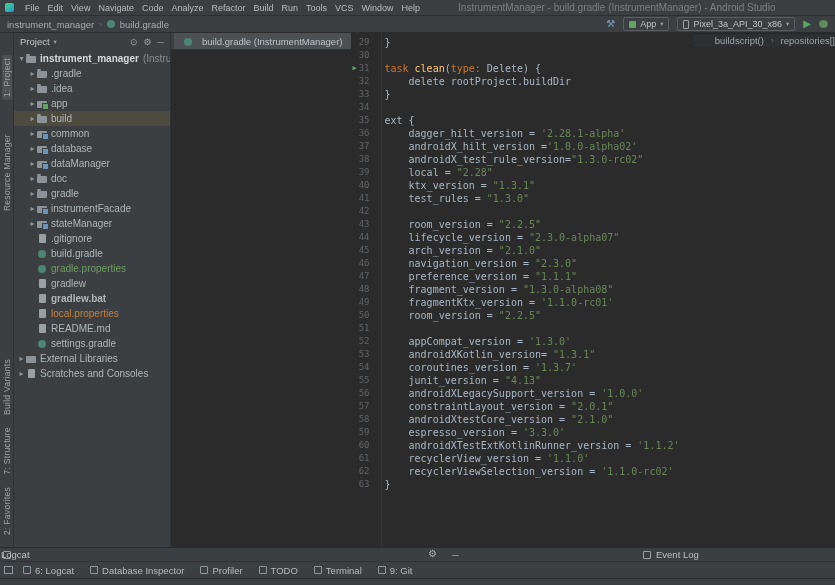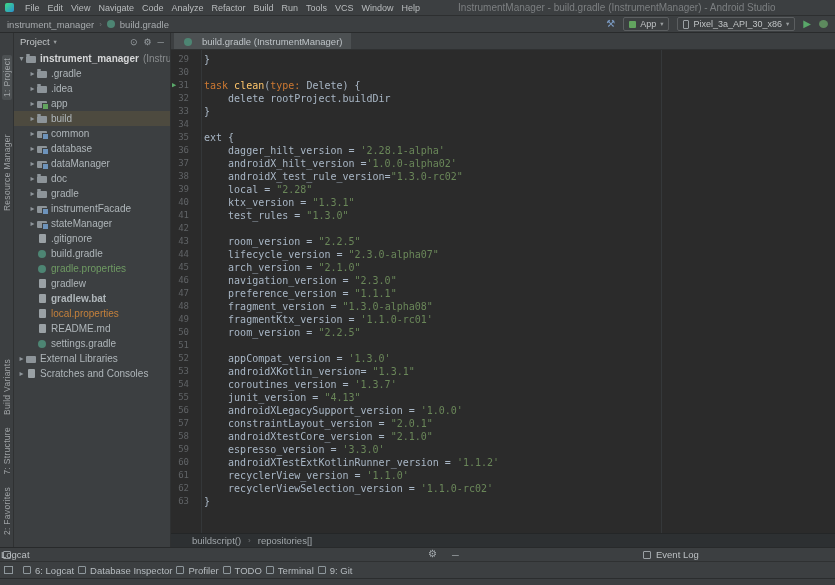--- a/index.html
+++ b/index.html
@@ -65,21 +65,21 @@
   .ic-gradle::before{content:"";position:absolute;left:1px;top:2px;width:8px;height:8px;
     border-radius:50%;background:#4d8573}
   .ic-file::before,.ic-scratch::before{content:"";position:absolute;left:2px;top:1px;width:7px;height:9px;
     background:#9aa1a5;border-radius:1px}
   .tlabel.bold{font-weight:bold;color:#d6d7d8}
   .tlabel.c-added{color:var(--fileAdded)}
   .tlabel.c-unversioned{color:var(--fileUnversioned)}
   .tsuffix{color:#8a8d8f;margin-left:4px}
 
   
-  .editor-col{flex:1;display:flex;flex-direction:column;min-width:0;background:var(--bg)}
+  .editor-col{flex:1;display:flex;min-width:0;background:var(--bg)}
   .tabbar{height:17px;background:var(--panel);border-bottom:1px solid #2f3132;
           display:flex;align-items:flex-end;padding-left:3px;flex:none}
   .tab{height:16px;display:flex;align-items:center;gap:5px;padding:0 9px;background:#4c5052;
        font-size:9.5px;color:#bdc3c7}
   .editor{position:relative;flex:1;overflow:hidden;padding-top:3px;
           font-family:"DejaVu Sans Mono","Liberation Mono",monospace}
   .gutter-sep{position:absolute;left:30px;top:0;bottom:0;width:1px;background:#343739}
   .margin-guide{position:absolute;left:490px;top:0;bottom:0;width:1px;background:#35383a}
   .code-line{display:flex;height:13px;line-height:13px;font-size:10px;white-space:pre}
   .ln{position:relative;width:26px;flex:none;text-align:right;padding-right:8px;
@@ -96,21 +96,21 @@
               font-size:9.5px;color:#bcc0c3}
   .lc-icon{position:absolute;left:3px;top:3px;width:8px;height:8px;border:1px solid #9aa0a4;border-radius:1px}
   .lc-title{position:absolute;left:1px;top:1px}
   .lc-gear{position:absolute;left:428px;top:0;font-size:10px;color:#a6acb0}
   .lc-min{position:absolute;left:452px;top:1px;color:#a6acb0}
   .lc-event-ic{position:absolute;left:643px;top:3px;width:8px;height:8px;border:1px solid #9aa0a4;border-radius:1px}
   .lc-event{position:absolute;left:656px;top:1px}
   .bottom-bar{display:flex;align-items:center;height:17px;background:var(--panel);
               border-top:1px solid #2f3132;padding-left:4px;font-size:9.5px;color:#b6bcc0}
   .bbar-switch{width:9px;height:8px;border:1px solid #8e979c;flex:none;margin-right:10px}
-  .bbar-items{display:flex;align-items:center;gap:4px}
+  .bbar-items{display:flex;align-items:center;gap:16px}
   .bbar-item{display:flex;align-items:center;gap:4px}
   .bicon{width:8px;height:8px;border:1px solid #8e979c;border-radius:1px}
   .statusbar{height:7px;background:var(--panel);border-top:1px solid #2b2d2e}
 </style>
 </head>
 <body>
 
 <div class="app">
 
   <header class="titlebar">

